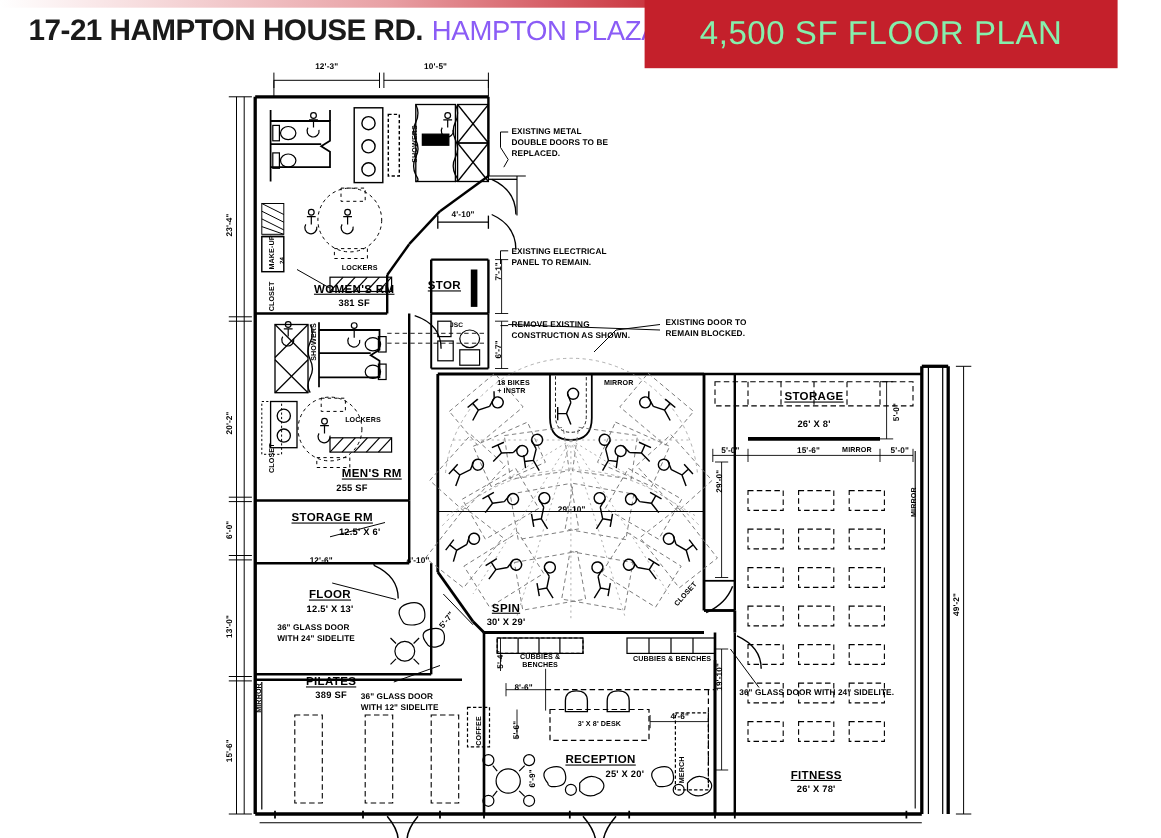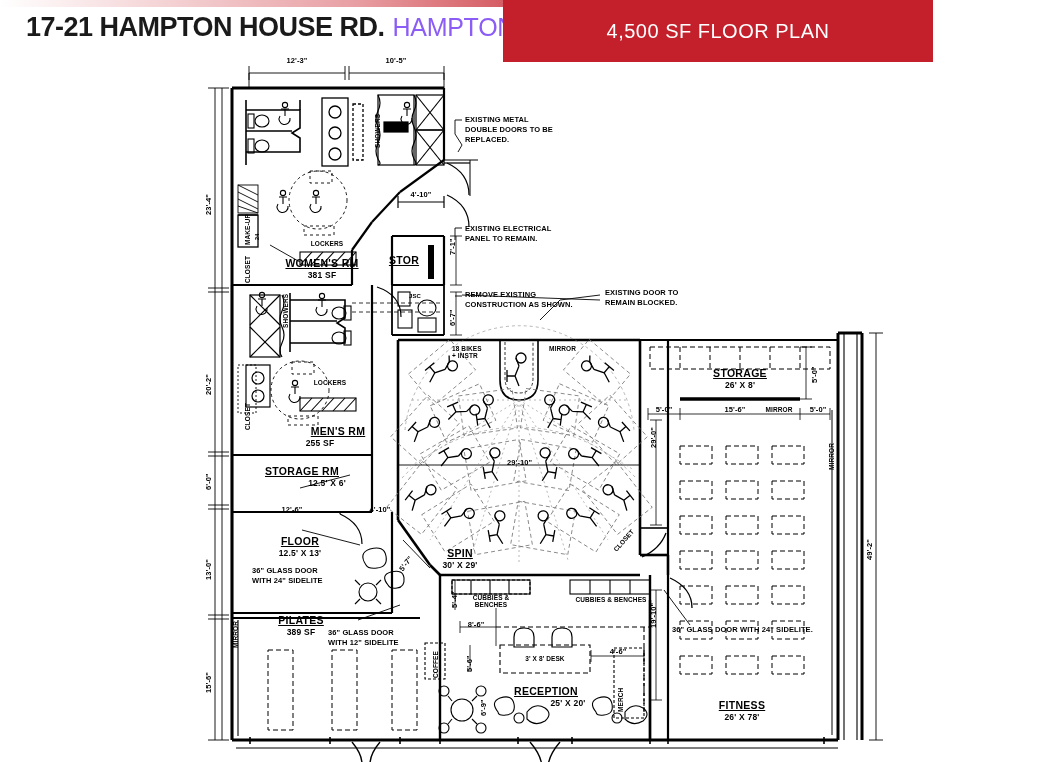--- a/index.html
+++ b/index.html
@@ -12,42 +12,42 @@
   }
   #page {
     position: relative;
     width: 1055px; height: 762px;
     background: #fff;
   }
 
   
   .header {
     position: absolute; left: 0; top: 0;
-    width: 933px; height: 62px;
+    width: 1016px; height: 62px;
   }
   .header-left {
     position: absolute; left: 26px; top: 12px;
     display: flex; align-items: baseline; gap: 8px;
     white-space: nowrap;
   }
   .hdr-addr {
     font-size: 27px; font-weight: bold; color: #1a1a1a;
     letter-spacing: -0.5px;
   }
   .hdr-plaza {
     font-size: 25px; color: #8b5cf6; letter-spacing: -0.3px;
   }
   .header-banner {
     position: absolute; right: 0; top: 0;
     width: 430px; height: 62px;
     background: #c4202b;
     display: flex; align-items: center; justify-content: center;
   }
   .hdr-banner-text {
-    color: #ffffff; font-size: 20px; letter-spacing: 0.5px;
+    color: #86efac; font-size: 30px; letter-spacing: 0.5px;
     white-space: nowrap;
   }
   .hdr-fade {
     position: absolute; left: 0; top: 0;
     width: 640px; height: 7px;
     background: linear-gradient(to right, #ffffff 0%, #e8a0a4 55%, #c4202b 100%);
   }
 
   
   .plan { position: absolute; left: 0; top: 0; width: 1055px; height: 762px; }
@@ -800,21 +800,21 @@
   <div class="lbl room-sub ctr" style="left:568px; top:699px;">25' X 20'</div>
   <div class="lbl tiny ctr" style="left:545px; top:655px;">3' X 8' DESK</div>
   <div class="lbl tiny vert" style="left:432px; top:678px;">COFFEE</div>
   <div class="lbl tiny vert" style="left:617px; top:712px;">MERCH</div>
   <div class="lbl dim ctr" style="left:476px; top:621px;">8'-6"</div>
   <div class="lbl dim vert" style="left:466px; top:672px;">5'-6"</div>
   <div class="lbl dim vert" style="left:451px; top:608px;">5'-4"</div>
   <div class="lbl dim ctr" style="left:618px; top:648px;">4'-6"</div>
   <div class="lbl dim vert" style="left:480px; top:716px;">6'-9"</div>
 
-  <div class="lbl room-name ctr" style="left:740px; top:368px;">STORAGE</div>
+  <div class="lbl room-name ctr" style="left:740px; top:356px;">STORAGE</div>
   <div class="lbl room-sub ctr" style="left:740px; top:381px;">26' X 8'</div>
   <div class="lbl tiny ctr" style="left:779px; top:406px;">MIRROR</div>
   <div class="lbl dim ctr" style="left:664px; top:406px;">5'-0"</div>
   <div class="lbl dim ctr" style="left:735px; top:406px;">15'-6"</div>
   <div class="lbl dim ctr" style="left:818px; top:406px;">5'-0"</div>
   <div class="lbl dim vert" style="left:811px; top:383px;">5'-0"</div>
   <div class="lbl dim vert" style="left:650px; top:448px;">29'-0"</div>
   <div class="lbl dim vert" style="left:650px; top:628px;">19'-10"</div>
   <div class="lbl tiny vert" style="left:828px; top:470px;">MIRROR</div>
   <div class="lbl room-name ctr" style="left:742px; top:700px;">FITNESS</div>

